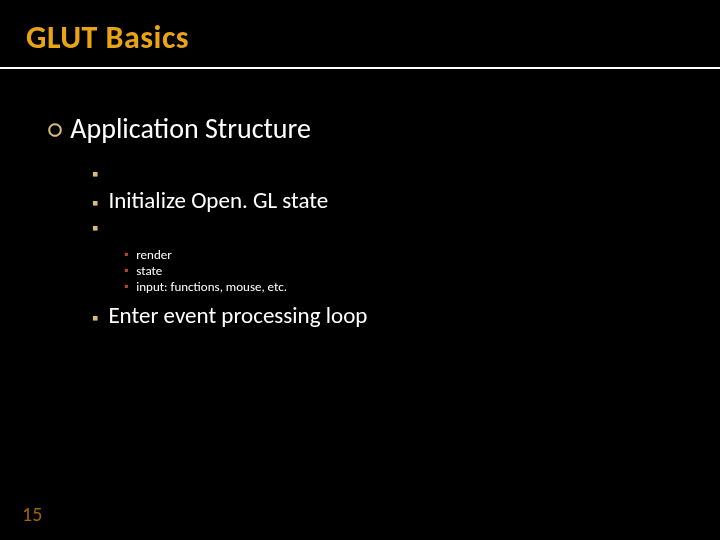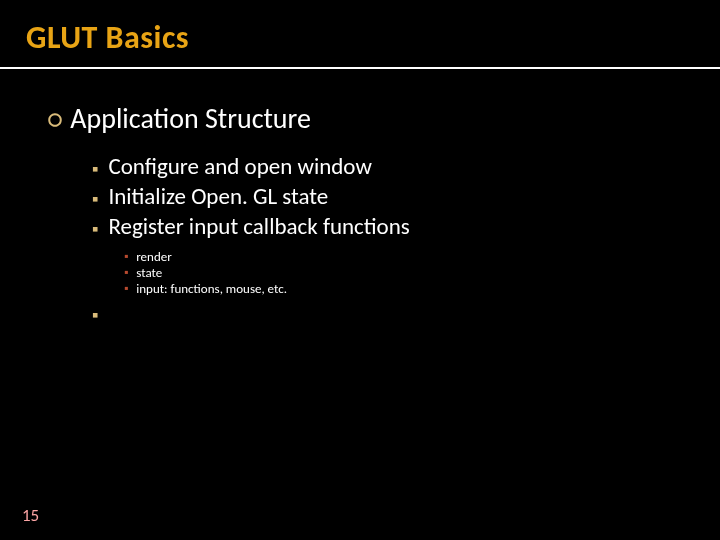--- a/index.html
+++ b/index.html
@@ -43,20 +43,21 @@
   }
   .l1-bullet {
     color: #d9bb7a;
     font-size: 26px;
     line-height: 1;
     margin-right: 8px;
   }
   .l1-text {
     font-size: 28px;
     font-weight: 400;
+    margin-top: 10px;
   }
   .l2-group {
     padding: 8px 0 6px 44px;
   }
   .l2 {
     display: flex;
     align-items: baseline;
     margin: 2px 0;
   }
   .l2-bullet {
@@ -84,22 +85,22 @@
     position: relative;
     top: -1px;
   }
   .l3-text {
     font-size: 13px;
   }
   .page-num {
     position: absolute;
     left: 22px;
     bottom: 14px;
-    color: #fca5a5;
-    font-size: 17px;
+    color: #a16207;
+    font-size: 20px;
   }
 </style>
 </head>
 <body>
 
 <div class="slide">
 
   <div class="title-wrap">
     <div class="title">GLUT Basics</div>
   </div>
@@ -109,49 +110,48 @@
 
     <div class="l1">
       <span class="l1-bullet">○</span>
       <span class="l1-text">Application Structure</span>
     </div>
 
     <div class="l2-group">
 
       <div class="l2">
         <span class="l2-bullet">▪</span>
-        <span class="l2-text">Configure and open window</span>
       </div>
 
       <div class="l2">
         <span class="l2-bullet">▪</span>
         <span class="l2-text">Initialize Open. GL state</span>
       </div>
 
       <div class="l2">
         <span class="l2-bullet">▪</span>
-        <span class="l2-text">Register input callback functions</span>
       </div>
 
       <div class="l3-group">
         <div class="l3">
           <span class="l3-bullet">▪</span>
           <span class="l3-text">render</span>
         </div>
         <div class="l3">
           <span class="l3-bullet">▪</span>
           <span class="l3-text">state</span>
         </div>
         <div class="l3">
           <span class="l3-bullet">▪</span>
           <span class="l3-text">input: functions, mouse, etc.</span>
         </div>
       </div>
 
       <div class="l2">
         <span class="l2-bullet">▪</span>
+        <span class="l2-text">Enter event processing loop</span>
       </div>
 
     </div>
   </div>
 
   <div class="page-num">15</div>
 </div>
 
 </body></html>

